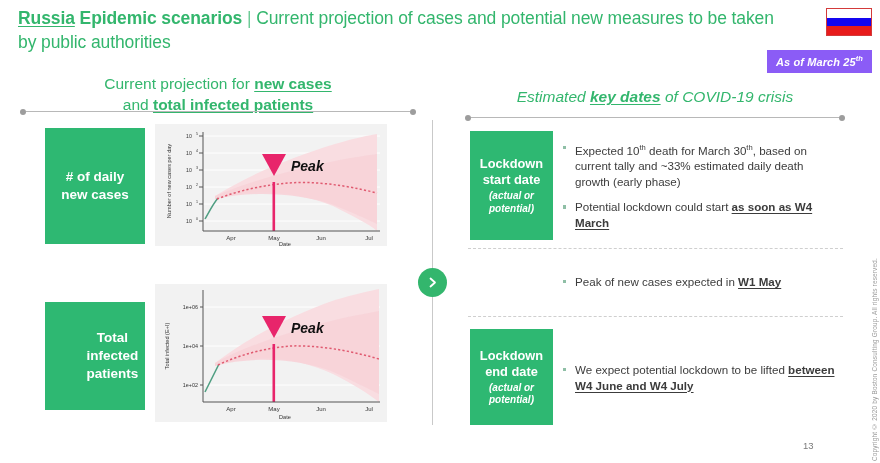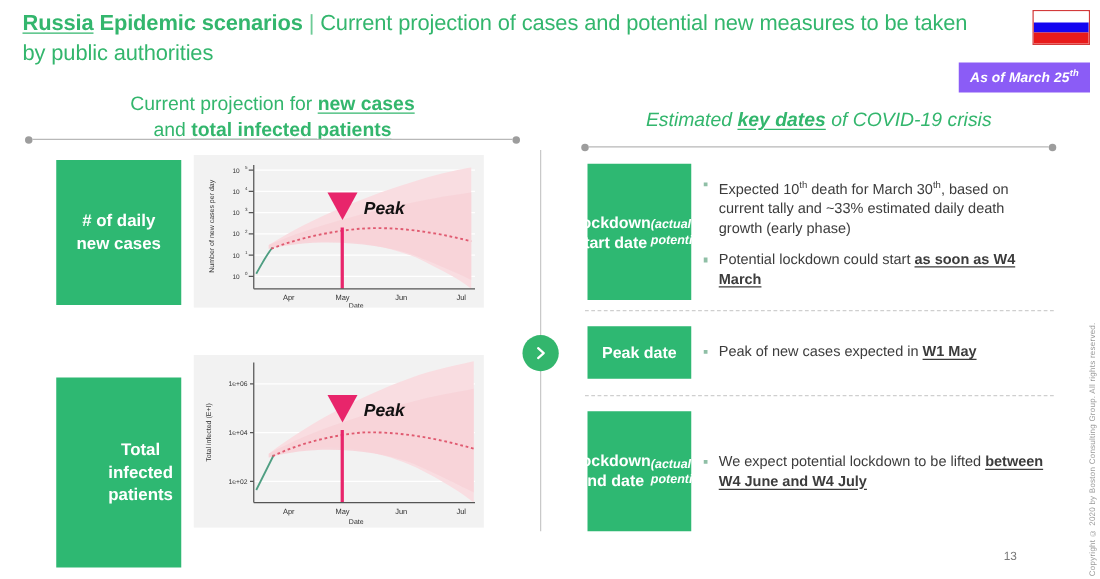--- a/index.html
+++ b/index.html
@@ -60,21 +60,21 @@
   }
 
   
   .vdiv{position:absolute;left:432px;top:120px;width:1.4px;height:305px;background:#c9c9c9;}
   .arrowcirc{
     position:absolute;left:418px;top:268px;width:29px;height:29px;border-radius:50%;
     background:#33b66d;display:flex;align-items:center;justify-content:center;
   }
   .rlabel{
     position:absolute;background:#2eb872;color:#fff;
-    display:flex;flex-direction:row;align-items:center;justify-content:center;
+    display:flex;flex-direction:column;align-items:center;justify-content:center;
     text-align:center;box-sizing:border-box;padding:3px;
   }
   .rlabel .main{font-weight:700;font-size:12.8px;line-height:16px;}
   .rlabel .sub{font-style:italic;font-weight:700;font-size:10px;line-height:12.5px;margin-top:2px;}
   .bullets{position:absolute;color:#3c3c3c;font-size:11.6px;line-height:15.5px;}
   .bul{position:relative;padding-left:13px;margin-bottom:10px;}
   .bul:last-child{margin-bottom:0;}
   .bul:before{
     content:"";position:absolute;left:1px;top:6px;width:3.4px;height:3.4px;background:#8fbfa6;
   }
@@ -120,21 +120,21 @@
     <div class="bar"></div>
       <div class="dot d-l"></div>
       <div class="dot d-r"></div>
   </div>
 
   <div class="greenbox" style="left:45px;top:128px;width:100px;height:116px;">
     <span style="white-space:pre-line;"># of daily
 new cases</span>
   </div>
 
-  <div class="greenbox" style="left:45px;top:302px;width:100px;height:152px;padding-left:39px;">
+  <div class="greenbox" style="left:45px;top:302px;width:100px;height:108px;padding-left:39px;">
     <span style="white-space:pre-line;">Total
 infected
 patients</span>
   </div>
 
   <div class="chartbox" style="left:155px;top:124px;width:232px;height:122px;">
     <svg width="232" height="122" viewBox="0 0 232 122">
       <rect x="0" y="0" width="232" height="122" fill="#f2f2f2"></rect>
 
       <g stroke="#ffffff" stroke-width="1">
@@ -266,23 +266,20 @@
   <div class="bullets" style="left:562px;top:140px;width:275px;">
     <div class="bul">
       Expected 10<sup>th</sup> death for March 30<sup>th</sup>, based on current tally and ~33% estimated daily death growth (early phase)
     </div>
     <div class="bul">
       Potential lockdown could start <u>as soon as W4 March</u>
     </div>
   </div>
   <div class="dashsep" style="left:468px;top:248px;width:375px;"></div>
 
-  <div class="rlabel" style="left:470px;top:261px;width:83px;height:42px;">
-    <div class="main" style="white-space:pre-line;">Peak date</div>
-  </div>
   <div class="bullets" style="left:562px;top:274px;width:275px;">
     <div class="bul">
       Peak of new cases expected in <u>W1 May</u>
     </div>
   </div>
   <div class="dashsep" style="left:468px;top:316px;width:375px;"></div>
 
   <div class="rlabel" style="left:470px;top:329px;width:83px;height:96px;">
     <div class="main" style="white-space:pre-line;">Lockdown
 end date</div>

